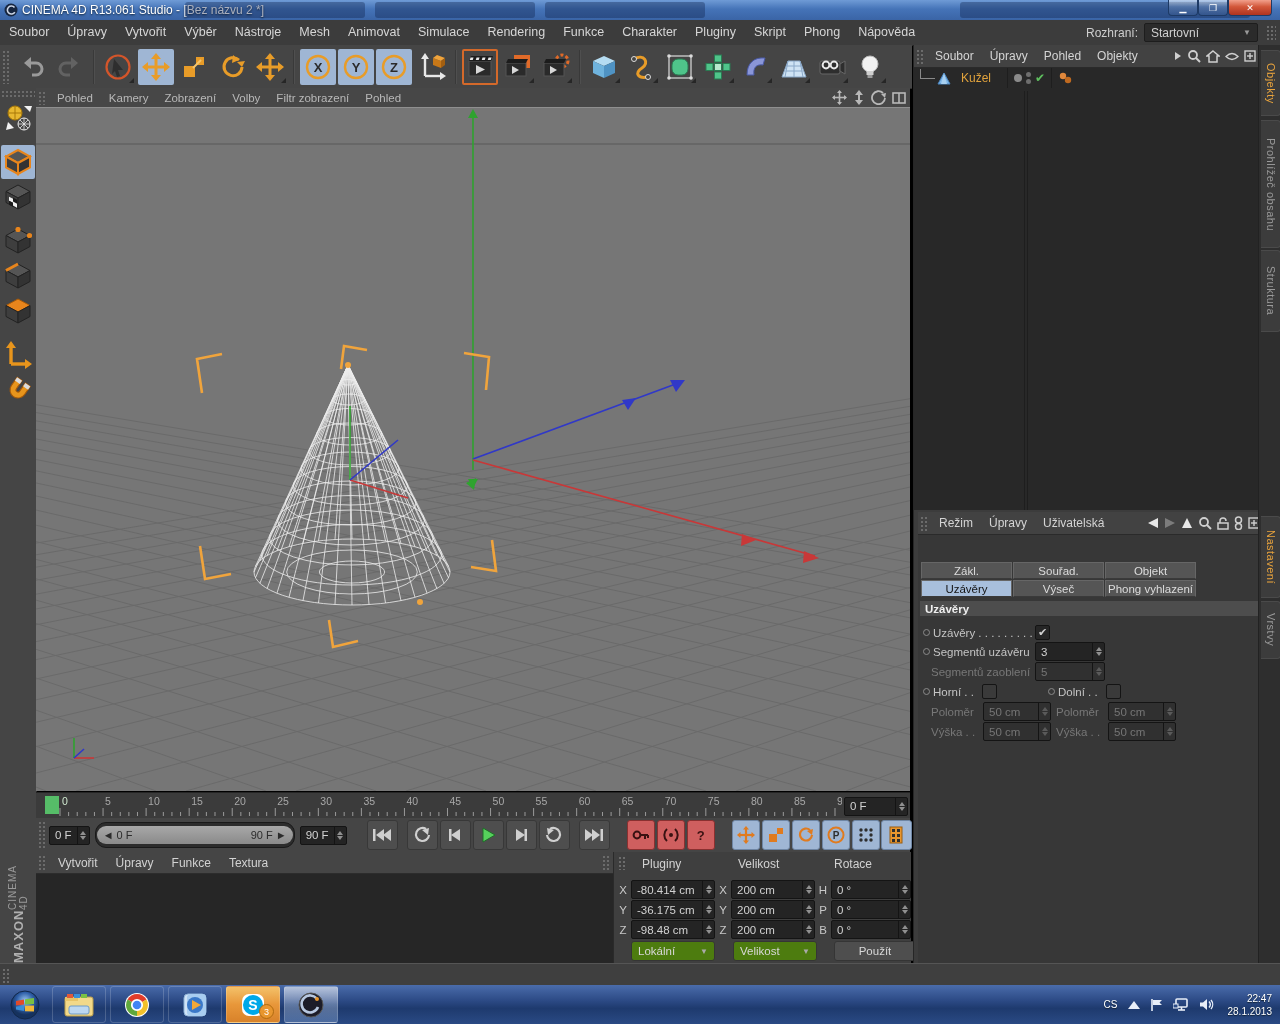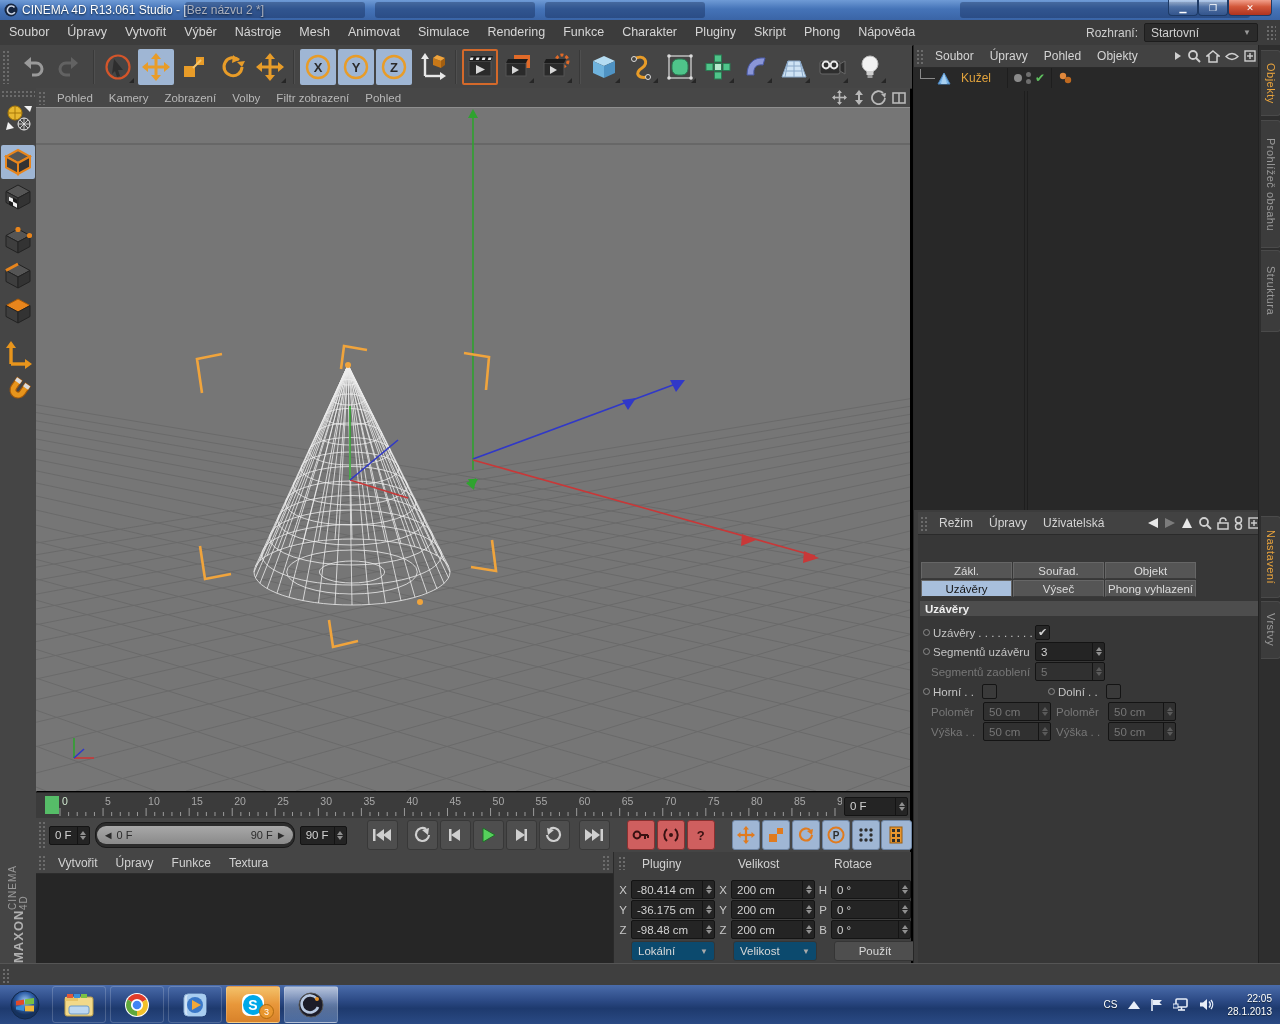--- a/index.html
+++ b/index.html
@@ -79,21 +79,21 @@
   .rangein{background:linear-gradient(#a8a8a8,#8a8a8a);border-radius:10px;height:18px;flex:1;display:flex;
     align-items:center;justify-content:space-between;color:#2b2b2b;font-size:11px;padding:0 6px;}
   
   .matmgr{left:36px;top:852px;width:577px;height:111px;background:#262626;}
   .mmh{height:21px;background:#454545;border-bottom:1px solid #2c2c2c;display:flex;align-items:center;color:#d2d2d2;}
   .mmh .mi{padding:0 9px;}
   .coords{left:613px;top:852px;width:297px;height:111px;background:#3f3f3f;border-left:1px solid #2a2a2a;}
   .crow{position:absolute;display:flex;align-items:center;gap:3px;}
   .clab{width:10px;text-align:center;color:#c8c8c8;font-size:11.5px;flex:none;}
   .chead{color:#d2d2d2;font-size:12px;}
-  .cddl{background:#0c4a6e;border:1px solid #353535;border-radius:3px;height:18px;display:flex;align-items:center;
+  .cddl{background:#4d7c0f;border:1px solid #353535;border-radius:3px;height:18px;display:flex;align-items:center;
     justify-content:space-between;color:#d8d8d8;padding:0 6px;font-size:11.5px;}
   .cddl::after{content:"▼";font-size:8px;color:#aaa;margin-left:6px;}
   .cbtn{background:#4e4e4e;border:1px solid #353535;border-radius:3px;height:18px;display:flex;
     align-items:center;justify-content:center;color:#d8d8d8;font-size:11.5px;}
   
   .rp{left:913px;top:45px;width:345px;height:918px;background:#3c3c3c;border-left:1px solid #262626;}
   .om{position:absolute;left:0;top:0;width:345px;height:465px;}
   .pmh{height:22px;background:#424242;border-bottom:1px solid #2a2a2a;display:flex;align-items:center;color:#d4d4d4;}
   .pmh .mi{padding:0 8px;font-size:12px;}
   .pmh .picons{margin-left:auto;display:flex;gap:5px;align-items:center;margin-right:3px;}
@@ -1332,17 +1332,17 @@
         <rect x="3" y="1" width="11" height="8" rx="1" fill="none" stroke="#e8eef8" stroke-width="1.6"></rect>
         <line x1="5" y1="12" x2="12" y2="12" stroke="#e8eef8" stroke-width="1.6"></line>
         <line x1="8.5" y1="9" x2="8.5" y2="12" stroke="#e8eef8" stroke-width="1.6"></line>
         <rect x="0" y="6" width="5" height="4" fill="#2a4a84" stroke="#e8eef8"></rect>
       </svg>
     <svg width="15" height="13">
         <polygon points="1,4.5 4,4.5 8,1 8,12 4,8.5 1,8.5" fill="#e8eef8"></polygon>
         <path d="M10 3.5a4.5 4.5 0 0 1 0 6M12 2a7 7 0 0 1 0 9" stroke="#e8eef8" stroke-width="1.4" fill="none"></path>
       </svg>
     <div class="clock">
-      <div>22:05</div>
+      <div>22:47</div>
       <div>28.1.2013</div>
     </div>
   </div>
 </div>
 
 </body></html>

